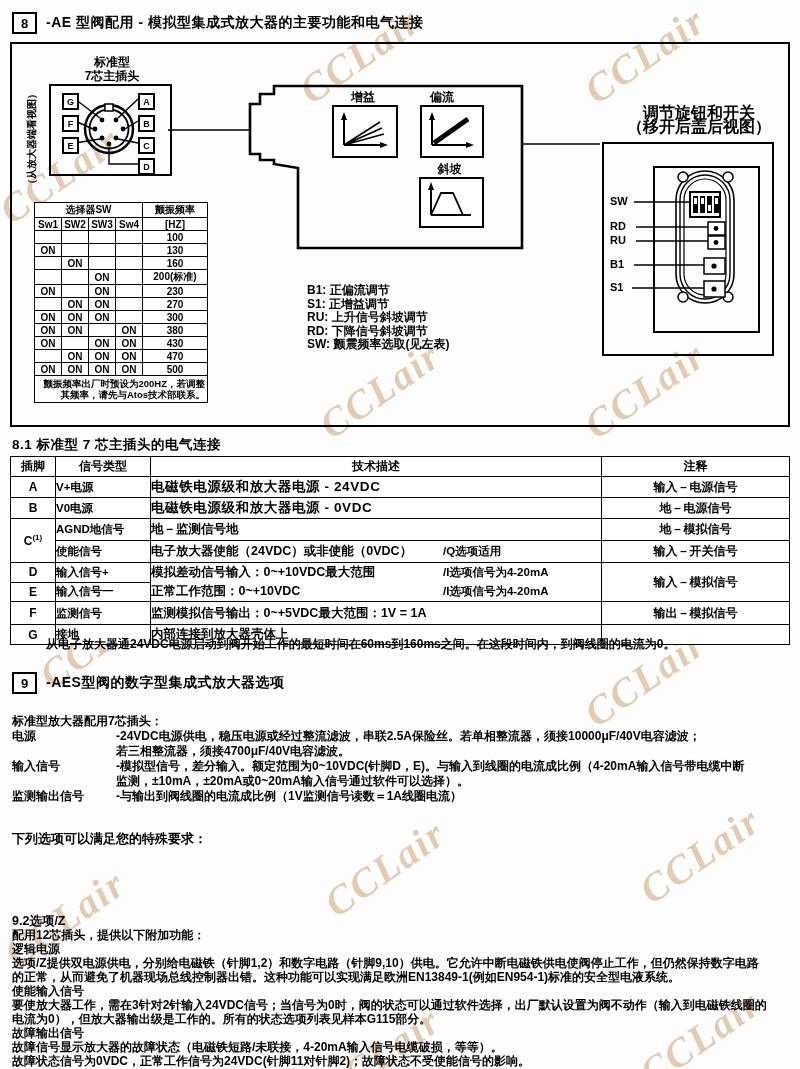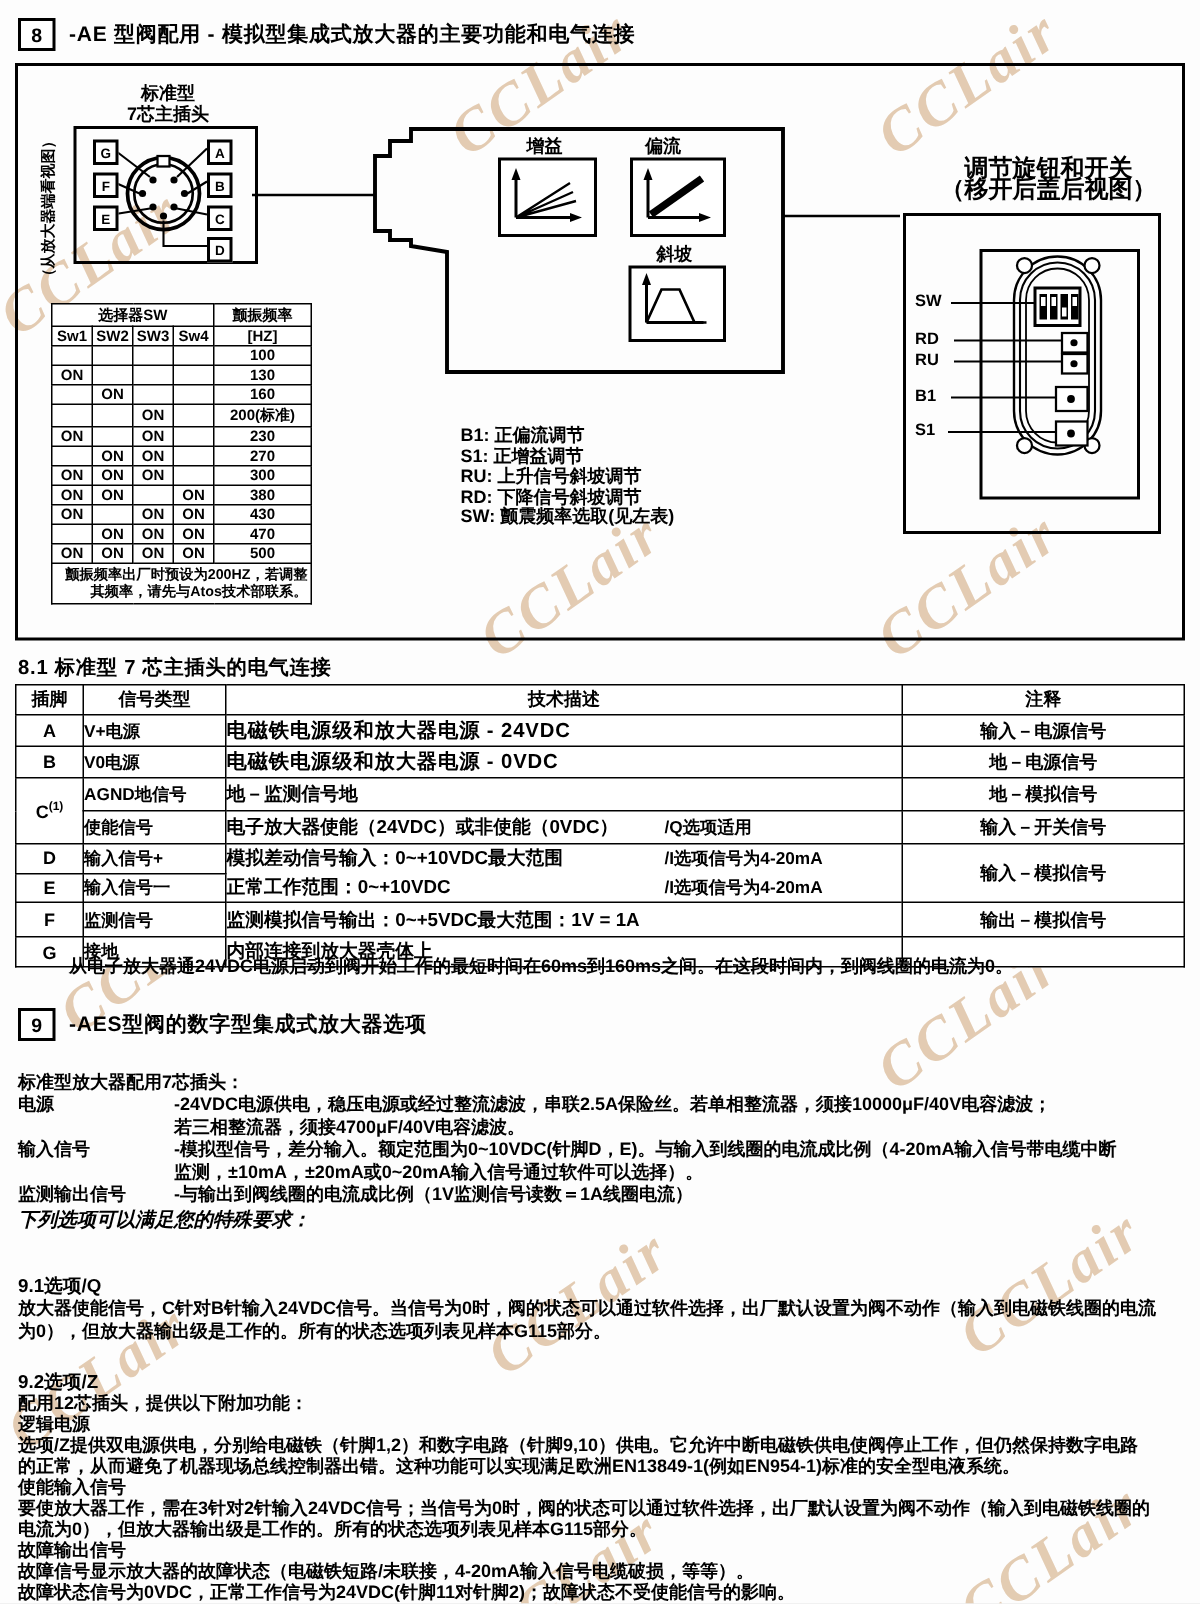--- a/index.html
+++ b/index.html
@@ -65,21 +65,21 @@
   .nbb{border-bottom-style:none !important;}
   .nbt{border-top-style:none !important;}
 
   .notes{position:absolute;left:12px;top:637px;font-size:12px;font-weight:bold;line-height:15px;width:778px;}
   .notes .indent{padding-left:34px;}
 
   .s9-block{position:absolute;left:12px;top:714px;width:780px;font-size:12px;font-weight:bold;line-height:15px;}
   .spec-row{display:flex;}
   .spec-label{width:104px;flex:none;}
   .pre{white-space:pre-line;}
-  .special{position:absolute;left:12px;top:804px;font-size:13px;font-weight:bold;font-style:italic;}
+  .special{position:absolute;left:12px;top:830px;font-size:13px;font-weight:bold;}
   .s91{position:absolute;left:12px;top:850px;width:780px;font-size:12px;font-weight:bold;line-height:15px;}
   .s92{position:absolute;left:12px;top:914px;width:782px;font-size:12px;font-weight:bold;line-height:14px;}
   .sub-title{font-size:12.5px;}
 </style>
 </head>
 <body>
 
 <div class="page">
   <div class="wm-layer">
       <span class="wm" style="left: 360px; top: 55px; color: rgb(206, 164, 118);">CCLair</span>
@@ -450,25 +450,20 @@
 监测，±10mA，±20mA或0~20mA输入信号通过软件可以选择）。</span>
       </div>
       <div class="spec-row">
         <span class="spec-label">监测输出信号</span>
         <span class="pre">-与输出到阀线圈的电流成比例（1V监测信号读数＝1A线圈电流）</span>
       </div>
     </div>
 
     <div class="special">下列选项可以满足您的特殊要求：</div>
 
-    <div class="s91">
-      <div class="sub-title">9.1选项/Q</div>
-      <div class="pre">放大器使能信号，C针对B针输入24VDC信号。当信号为0时，阀的状态可以通过软件选择，出厂默认设置为阀不动作（输入到电磁铁线圈的电流
-为0），但放大器输出级是工作的。所有的状态选项列表见样本G115部分。</div>
-    </div>
 
     <div class="s92">
       <div class="sub-title">9.2选项/Z</div>
       <div>配用12芯插头，提供以下附加功能：</div>
       <div>逻辑电源</div>
       <div class="pre">选项/Z提供双电源供电，分别给电磁铁（针脚1,2）和数字电路（针脚9,10）供电。它允许中断电磁铁供电使阀停止工作，但仍然保持数字电路
 的正常，从而避免了机器现场总线控制器出错。这种功能可以实现满足欧洲EN13849-1(例如EN954-1)标准的安全型电液系统。</div>
       <div>使能输入信号</div>
       <div class="pre">要使放大器工作，需在3针对2针输入24VDC信号；当信号为0时，阀的状态可以通过软件选择，出厂默认设置为阀不动作（输入到电磁铁线圈的
 电流为0），但放大器输出级是工作的。所有的状态选项列表见样本G115部分。</div>

